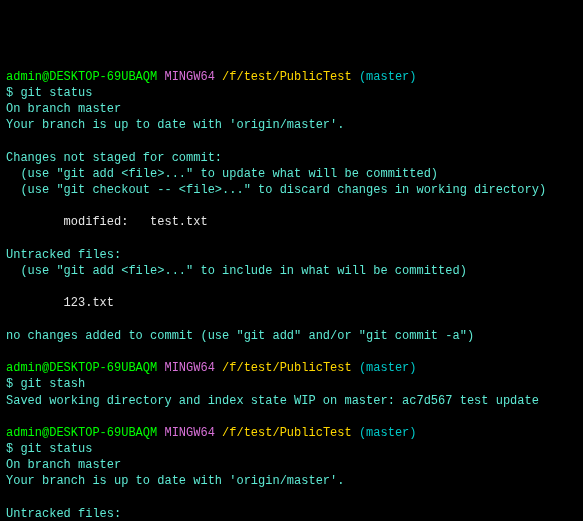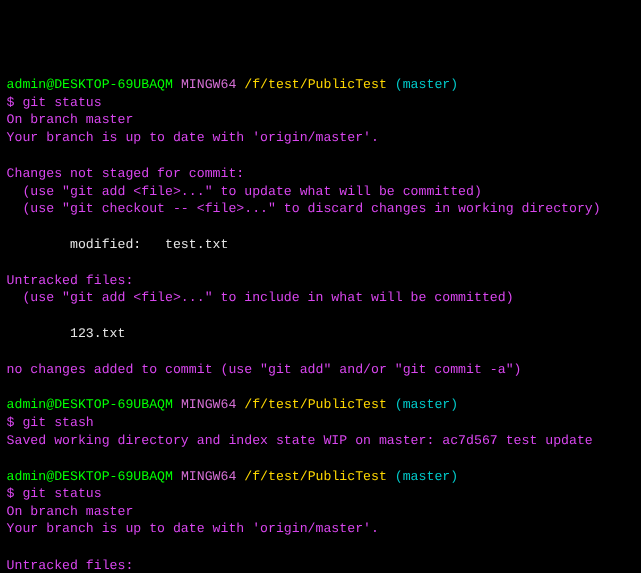--- a/index.html
+++ b/index.html
@@ -17,21 +17,21 @@
       width: 583px;
       height: 521px;
       overflow: hidden;
       white-space: pre;
     }
     .green { color: #00ff00; }
     .purple { color: #d670d6; }
     .yellow { color: #ffd800; }
     .cyan { color: #00c8c8; }
     .red { color: #e5e5e5; }
-    .white { color: #d946ef; }
+    .white { color: #5eead4; }
     .line { display: block; }
   </style>
 </head>
 <body>
 
 
 
 <div id="terminal"><div class="line"><span class="green">admin@DESKTOP-69UBAQM</span> <span class="purple">MINGW64</span> <span class="yellow">/f/test/PublicTest</span> <span class="cyan">(master)</span></div><div class="line white"><span>$ </span><span>git status</span></div><div class="line white">On branch master</div><div class="line white">Your branch is up to date with 'origin/master'.</div><div class="line white">&nbsp;</div><div class="line white">Changes not staged for commit:</div><div class="line white">  (use "git add &lt;file&gt;..." to update what will be committed)</div><div class="line white">  (use "git checkout -- &lt;file&gt;..." to discard changes in working directory)</div><div class="line white">&nbsp;</div><div class="line red">        modified:   test.txt</div><div class="line white">&nbsp;</div><div class="line white">Untracked files:</div><div class="line white">  (use "git add &lt;file&gt;..." to include in what will be committed)</div><div class="line white">&nbsp;</div><div class="line red">        123.txt</div><div class="line white">&nbsp;</div><div class="line white">no changes added to commit (use "git add" and/or "git commit -a")</div><div class="line white">&nbsp;</div><div class="line"><span class="green">admin@DESKTOP-69UBAQM</span> <span class="purple">MINGW64</span> <span class="yellow">/f/test/PublicTest</span> <span class="cyan">(master)</span></div><div class="line white"><span>$ </span><span>git stash</span></div><div class="line white">Saved working directory and index state WIP on master: ac7d567 test update</div><div class="line white">&nbsp;</div><div class="line"><span class="green">admin@DESKTOP-69UBAQM</span> <span class="purple">MINGW64</span> <span class="yellow">/f/test/PublicTest</span> <span class="cyan">(master)</span></div><div class="line white"><span>$ </span><span>git status</span></div><div class="line white">On branch master</div><div class="line white">Your branch is up to date with 'origin/master'.</div><div class="line white">&nbsp;</div><div class="line white">Untracked files:</div></div>
 
 

